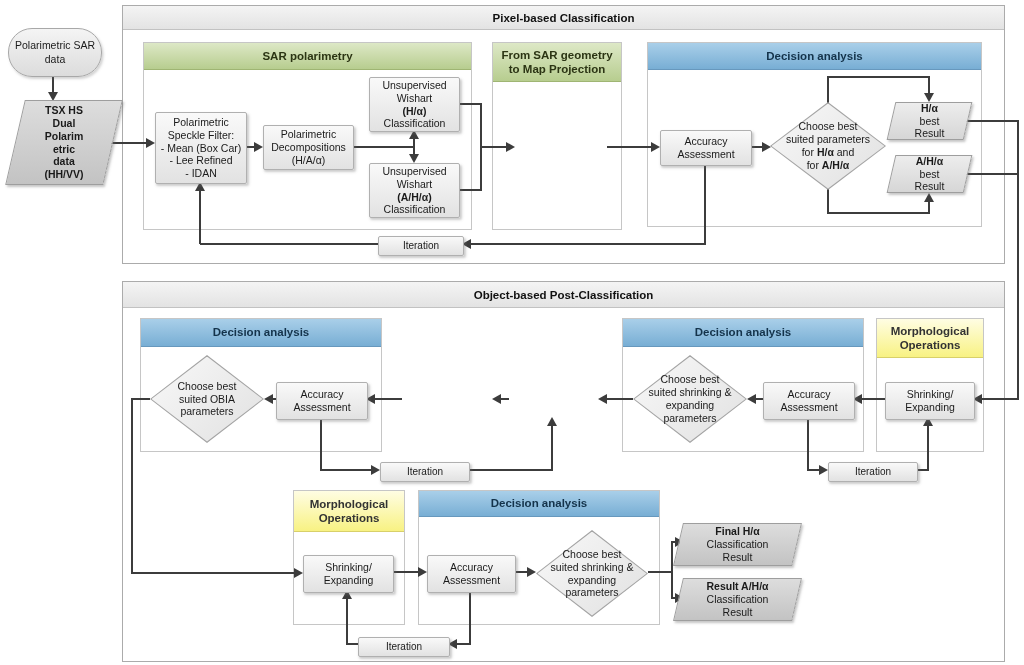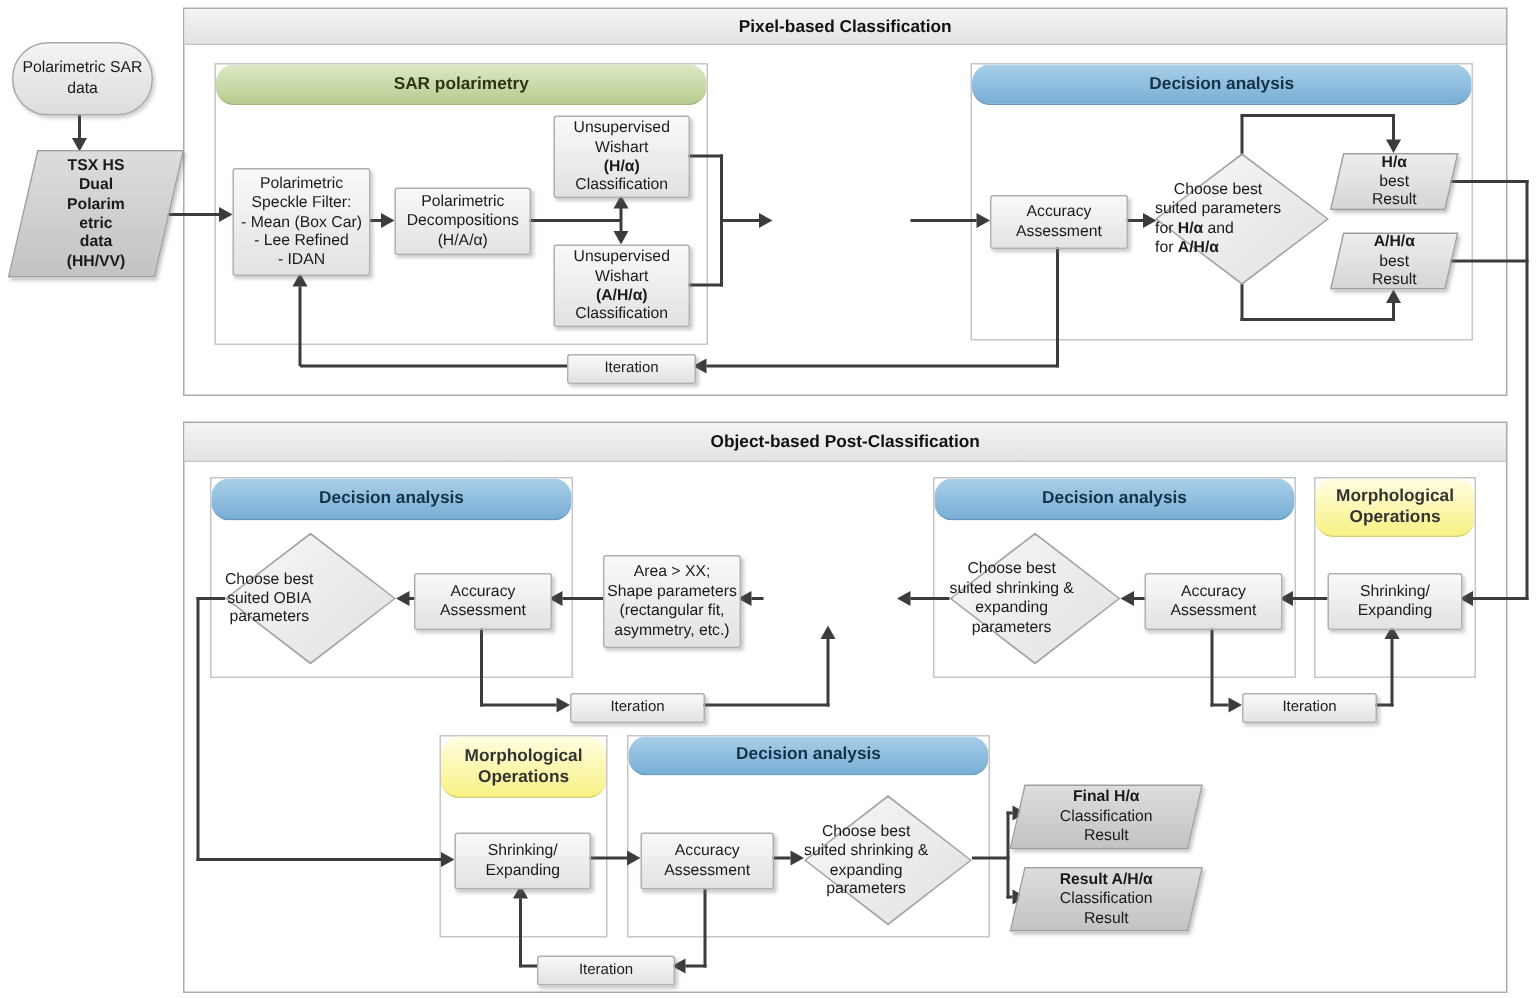--- a/index.html
+++ b/index.html
@@ -4,39 +4,39 @@
 <style>
   html,body{margin:0;padding:0;background:#fff;}
   .canvas{position:relative;width:1024px;height:665px;background:#ffffff;
     font-family:"Liberation Sans", sans-serif;color:#1a1a1a;overflow:hidden;}
   .container{position:absolute;border:1px solid #ababab;background:#ffffff;}
   .ctitle{height:23px;display:flex;align-items:center;justify-content:center;
     background:linear-gradient(180deg,#f4f4f4,#e3e3e3);border-bottom:1px solid #c2c2c2;
     font-weight:bold;font-size:11.5px;color:#111;}
   .group{position:absolute;border:1px solid #c6c6c6;background:#ffffff;}
   .ghead{display:flex;align-items:center;justify-content:center;text-align:center;
-    font-weight:bold;font-size:11.5px;border-bottom:1px solid #b9b9b9;white-space:pre-line;line-height:1.25;border-radius:12px;}
+    font-weight:bold;font-size:11.5px;border-bottom:1px solid #b9b9b9;white-space:pre-line;line-height:1.25;}
   .g-green .ghead{background:linear-gradient(180deg,#dde8c6 0%,#b7cd8f 100%);color:#2c3514;border-bottom-color:#9fb573;}
   .g-blue .ghead{background:linear-gradient(180deg,#a9cfe9 0%,#78aed4 100%);color:#14334b;border-bottom-color:#6798bd;}
   .g-orange .ghead{background:linear-gradient(180deg,#fcce9f 0%,#f6a360 100%);color:#201200;border-bottom-color:#dd8c45;}
   .g-yellow .ghead{background:linear-gradient(180deg,#fffde3 0%,#f8f283 100%);color:#333;border-bottom-color:#d8d06a;}
   .pbox{position:absolute;display:flex;flex-direction:column;align-items:center;justify-content:center;
     text-align:center;font-size:10.5px;line-height:1.22;white-space:pre-line;
     background:linear-gradient(180deg,#f9f9f9 0%,#e2e2e2 100%);border:1px solid #b0b0b0;border-radius:2px;
     box-shadow:1.5px 2px 2.5px rgba(110,110,110,.35);}
   .term{position:absolute;display:flex;align-items:center;justify-content:center;text-align:center;
     font-size:10.5px;line-height:1.25;white-space:pre-line;border-radius:24px;
     background:linear-gradient(180deg,#f4f4f4,#dcdcdc);border:1px solid #a8a8a8;
     box-shadow:1.5px 2px 2.5px rgba(110,110,110,.3);}
   .diamond{position:absolute;}
   .diamond .dbg{position:absolute;inset:0;background:#a3a3a3;
     clip-path:polygon(50% 0,100% 50%,50% 100%,0 50%);}
   .diamond .dbg2{position:absolute;inset:1.5px;background:linear-gradient(135deg,#f8f8f8,#e1e1e1);
     clip-path:polygon(50% 0,100% 50%,50% 100%,0 50%);}
-  .diamond .dtext{position:relative;height:100%;display:flex;flex-direction:column;align-items:flex-start;
+  .diamond .dtext{position:relative;height:100%;display:flex;flex-direction:column;align-items:center;
     justify-content:center;text-align:center;font-size:10.5px;line-height:1.22;white-space:pre-line;}
   .para{position:absolute;}
   .para .pskew{position:absolute;inset:0;transform:skewX(-13deg);
     background:linear-gradient(180deg,#ededed,#d6d6d6);border:1px solid #9e9e9e;
     box-shadow:2px 2px 2.5px rgba(110,110,110,.4);}
   .para.dark .pskew{background:linear-gradient(180deg,#dddddd,#c3c3c3);}
   .para .ptext{position:relative;height:100%;display:flex;flex-direction:column;align-items:center;
     justify-content:center;text-align:center;font-size:10.5px;line-height:1.22;white-space:pre-line;}
   .hl{position:absolute;height:2px;background:#3c3c3c;}
   .vl{position:absolute;width:2px;background:#3c3c3c;}
@@ -56,20 +56,24 @@
   <div class="container" style="left:122px;top:5px;width:881px;height:257px;">
     <div class="ctitle">Pixel-based Classification</div>
   </div>
   <div class="container" style="left:122px;top:281px;width:881px;height:379px;">
     <div class="ctitle" style="height:25px;">Object-based Post-Classification</div>
   </div>
 
   <div class="group g-green" style="left:143px;top:42px;width:327px;height:186px;">
     <div class="ghead" style="height:26px;">SAR polarimetry</div>
   </div>
+  <div class="group g-green" style="left:492px;top:42px;width:128px;height:186px;">
+    <div class="ghead" style="height:38px;">From SAR geometry
+to Map Projection</div>
+  </div>
   <div class="group g-blue" style="left:647px;top:42px;width:333px;height:183px;">
     <div class="ghead" style="height:26px;">Decision analysis</div>
   </div>
 
   <div class="group g-blue" style="left:140px;top:318px;width:240px;height:132px;">
     <div class="ghead" style="height:27px;">Decision analysis</div>
   </div>
   <div class="group g-blue" style="left:622px;top:318px;width:240px;height:132px;">
     <div class="ghead" style="height:27px;">Decision analysis</div>
   </div>
@@ -251,24 +255,20 @@
 
   <div class="diamond" style="left:150px;top:355px;width:114px;height:88px;">
     <div class="dbg"></div>
     <div class="dbg2"></div>
     <div class="dtext">Choose best
 suited OBIA
 parameters</div>
   </div>
   <div class="pbox" style="left:276px;top:382px;width:90px;height:36px;">Accuracy
 Assessment</div>
-  <div class="pbox" style="left:402px;top:370px;width:90px;height:60px;">Area &gt; XX;
-Shape parameters
-(rectangular fit,
-asymmetry, etc.)</div>
   <div class="diamond" style="left:633px;top:355px;width:114px;height:88px;">
     <div class="dbg"></div>
     <div class="dbg2"></div>
     <div class="dtext">Choose best
 suited shrinking &amp;
 expanding
 parameters</div>
   </div>
   <div class="pbox" style="left:763px;top:382px;width:90px;height:36px;">Accuracy
 Assessment</div>

